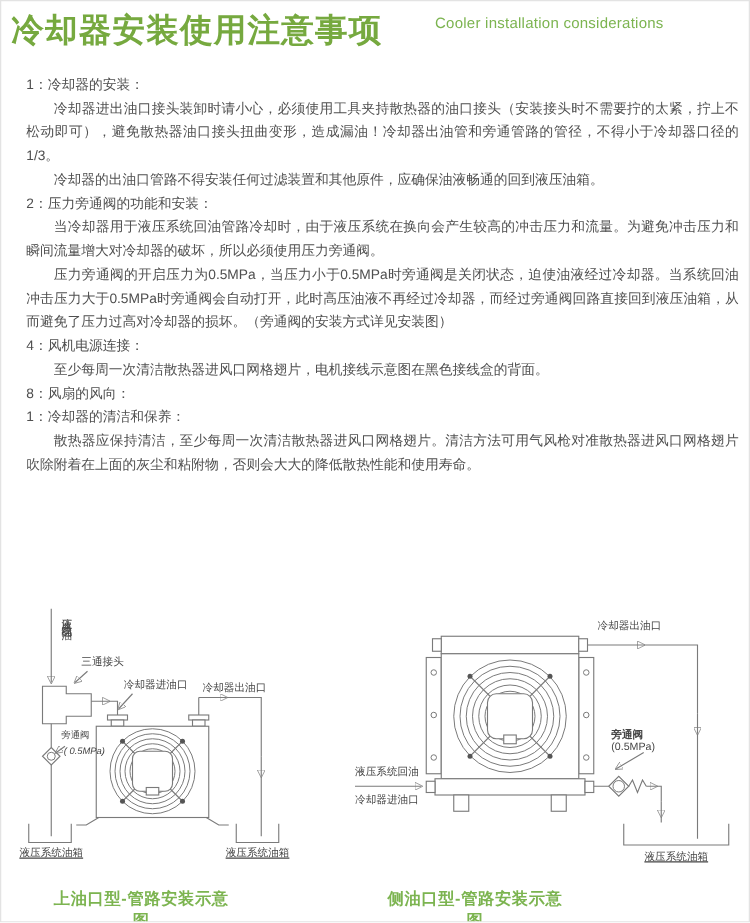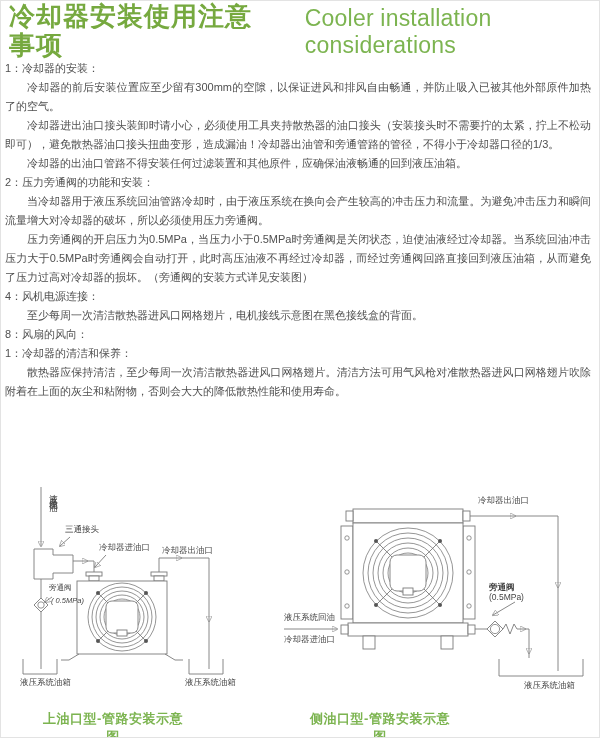--- a/index.html
+++ b/index.html
@@ -5,40 +5,40 @@
   html,body{margin:0;padding:0;background:#fff;}
   .page{
     position:relative;
     width:598px;height:736px;
     border:1px solid #e3e3e3;
     background:#fff;
     overflow:hidden;
     font-family:"Liberation Sans","DejaVu Sans",sans-serif;
   }
   
-  .header{display:flex;align-items:center;gap:42px;padding:10px 0 0 8px;height:52px;box-sizing:border-box;}
+  .header{display:flex;align-items:flex-start;gap:42px;padding:10px 0 0 8px;height:52px;box-sizing:border-box;}
   .title-zh{
     font-family:"Liberation Serif","DejaVu Serif",serif;
     font-size:26px;font-weight:bold;color:#76a93f;letter-spacing:1px;line-height:1.1;
   }
-  .title-en{font-size:23px;color:#7cb450;letter-spacing:0.2px;}
+  .title-en{font-size:12px;color:#7cb450;letter-spacing:0.2px;}
   
-  .bodytext{padding:6px 8px 0 4px;font-size:11px;line-height:19px;color:#4f4f4f;text-align:justify;}
+  .bodytext{padding:6px 8px 0 20px;font-size:11px;line-height:19px;color:#4f4f4f;text-align:justify;}
   .bodytext p{margin:0;}
   .bodytext p.indent{text-indent:2em;}
   
   .figures{position:absolute;left:0;top:482px;width:598px;height:254px;}
   .fig{position:absolute;top:0;height:224px;}
   .fig-left{left:8px;width:250px;}
   .fig-right{left:278px;width:322px;}
   .fig svg{position:absolute;left:0;top:0;}
   .dlabel{position:absolute;font-size:8.5px;color:#454545;line-height:9px;white-space:nowrap;}
   .dlabel.small{font-size:7.5px;}
   .dlabel.vert{writing-mode:vertical-rl;letter-spacing:2px;line-height:10px;}
-  .dlabel.center{text-align:right;white-space:normal;}
+  .dlabel.center{text-align:center;white-space:normal;text-decoration:underline;}
   .caption{
     position:absolute;top:227px;font-size:13px;font-weight:bold;color:#7cb450;
     text-align:center;letter-spacing:0.5px;
   }
   .caption-left{left:38px;width:148px;}
   .caption-right{left:308px;width:142px;}
   .fig line,.fig path,.fig polyline{stroke:#7a7a7a;stroke-width:0.9;fill:none;}
   .fig rect,.fig polygon.shape{stroke:#7a7a7a;stroke-width:0.9;fill:#fff;}
   .fig circle{stroke:#7a7a7a;stroke-width:0.8;fill:none;}
   .fig circle.dot{fill:#555;stroke:none;}
@@ -48,21 +48,20 @@
 
 <div class="page">
 
   <div class="header">
     <div class="title-zh">冷却器安装使用注意事项</div>
     <div class="title-en">Cooler installation considerations</div>
   </div>
 
   <div class="bodytext">
     <p>1：冷却器的安装：</p>
-    <p class="indent">冷却器的前后安装位置应至少留有300mm的空隙，以保证进风和排风自由畅通，并防止吸入已被其他外部原件加热了的空气。</p>
     <p class="indent">冷却器进出油口接头装卸时请小心，必须使用工具夹持散热器的油口接头（安装接头时不需要拧的太紧，拧上不松动即可），避免散热器油口接头扭曲变形，造成漏油！冷却器出油管和旁通管路的管径，不得小于冷却器口径的1/3。</p>
     <p class="indent">冷却器的出油口管路不得安装任何过滤装置和其他原件，应确保油液畅通的回到液压油箱。</p>
     <p>2：压力旁通阀的功能和安装：</p>
     <p class="indent">当冷却器用于液压系统回油管路冷却时，由于液压系统在换向会产生较高的冲击压力和流量。为避免冲击压力和瞬间流量增大对冷却器的破坏，所以必须使用压力旁通阀。</p>
     <p class="indent">压力旁通阀的开启压力为0.5MPa，当压力小于0.5MPa时旁通阀是关闭状态，迫使油液经过冷却器。当系统回油冲击压力大于0.5MPa时旁通阀会自动打开，此时高压油液不再经过冷却器，而经过旁通阀回路直接回到液压油箱，从而避免了压力过高对冷却器的损坏。（旁通阀的安装方式详见安装图）</p>
     <p>4：风机电源连接：</p>
     <p class="indent">至少每周一次清洁散热器进风口网格翅片，电机接线示意图在黑色接线盒的背面。</p>
     <p>8：风扇的风向：</p>
     <p>1：冷却器的清洁和保养：</p>
     <p class="indent">散热器应保持清洁，至少每周一次清洁散热器进风口网格翅片。清洁方法可用气风枪对准散热器进风口网格翅片吹除附着在上面的灰尘和粘附物，否则会大大的降低散热性能和使用寿命。</p>

